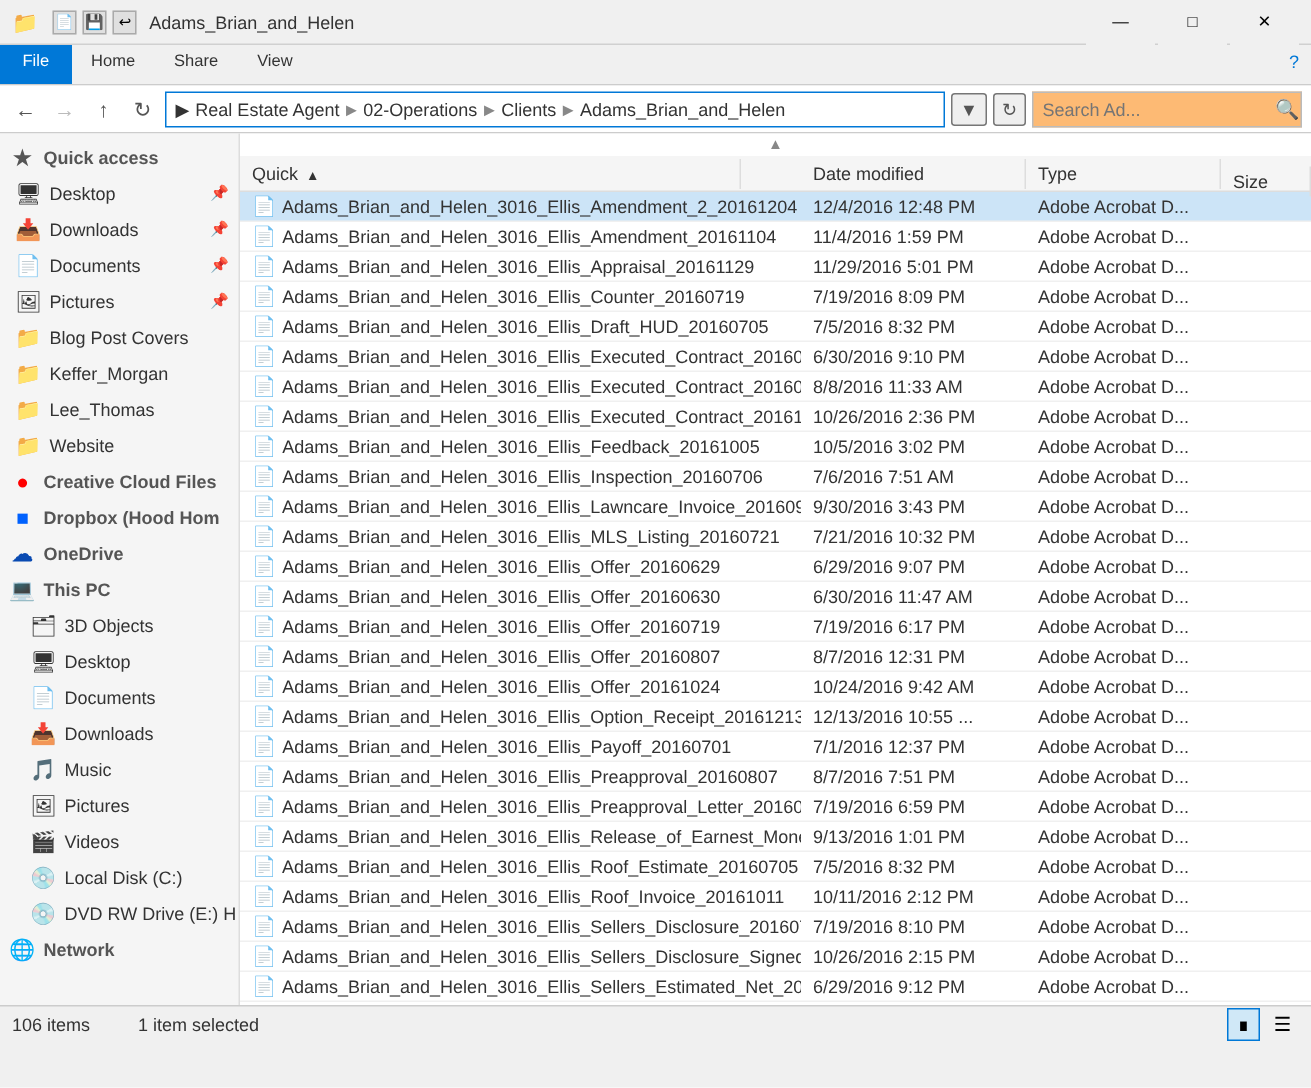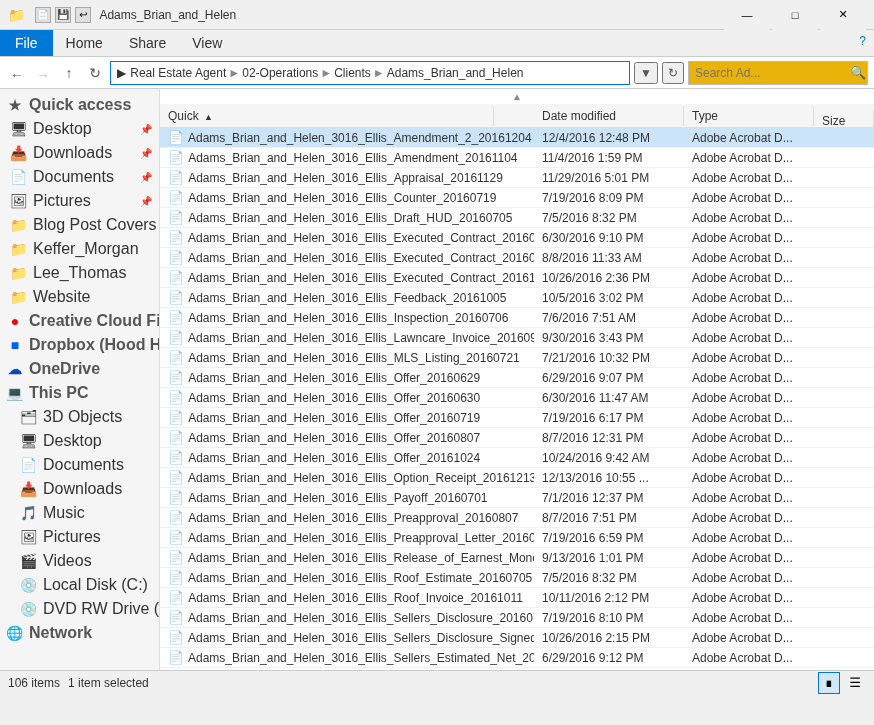--- a/index.html
+++ b/index.html
@@ -25,21 +25,21 @@
     .ribbon {
       background: #f0f0f0;
       border-bottom: 1px solid #ccc;
     }
     .ribbon-tabs {
       display: flex;
       height: 26px;
     }
     .ribbon-tab {
       padding: 4px 12px;
-      font-size: 14px;
+      font-size: 11px;
       cursor: pointer;
       border: 1px solid transparent;
       color: #333;
       text-align: right;
     }
     .ribbon-tab.active {
       background: #0078d7;
       color: white;
       padding: 4px 14px;
     }
@@ -75,21 +75,21 @@
       overflow: hidden;
     }
     .breadcrumb-sep { color: #888; margin: 0 2px; }
     .breadcrumb-item { color: #333; }
     .search-box {
       display: flex;
       align-items: center;
       border: 1px solid #bbb;
       height: 24px;
       width: 180px;
-      background: #eab308;
+      background: #fdba74;
       padding: 0 6px;
     }
     .search-box input {
       border: none; outline: none; font-size: 12px; flex: 1; background: transparent;
     }
     .search-icon { color: #555; font-size: 13px; }
     .location-btn { font-size: 12px; color: #555; cursor: pointer; padding: 2px 4px; }
 
     
     .main-container {
@@ -116,21 +116,21 @@
       white-space: nowrap;
       font-size: 12px;
       color: #333;
       height: 24px;
     }
     .sidebar-item.header {
       font-weight: bold; color: #555; padding-left: 6px;
     }
     .sidebar-icon { font-size: 14px; min-width: 18px; text-align: center; }
     .pin-icon { font-size: 10px; color: #888; margin-left: auto; }
-    .sidebar-label { font-size: 16px; }
+    .sidebar-label { font-size: 12px; }
 
     
     .file-list-container {
       flex: 1;
       background: white;
       overflow: auto;
       position: relative;
     }
     .file-list-header {
       display: flex;
@@ -180,21 +180,21 @@
     .pdf-icon { color: #cc0000; font-size: 13px; min-width: 16px; }
 
     
     .status-bar {
       height: 24px;
       background: #f0f0f0;
       border-top: 1px solid #ccc;
       display: flex;
       align-items: center;
       padding: 0 8px;
-      gap: 8px;
+      gap: 32px;
       font-size: 12px;
       color: #333;
     }
     .status-bar-right { margin-left: auto; display: flex; gap: 4px; }
     .view-btn { width: 22px; height: 22px; background: none; border: 1px solid transparent; cursor: pointer; display: flex; align-items: center; justify-content: center; font-size: 13px; }
     .view-btn.active { border-color: #0078d7; background: #d0e8f7; }
     .up-arrow { text-align: center; color: #888; font-size: 10px; padding: 2px 0; width: 100%; }
   </style>
 </head>
 <body>

